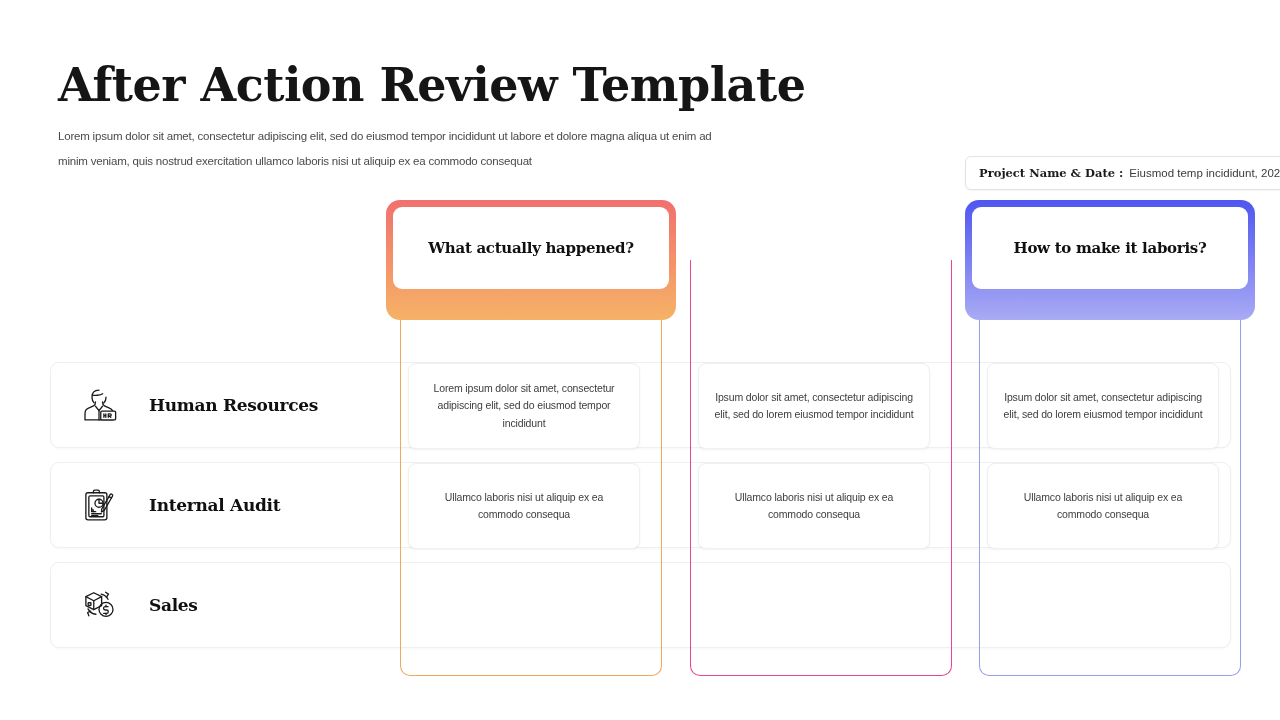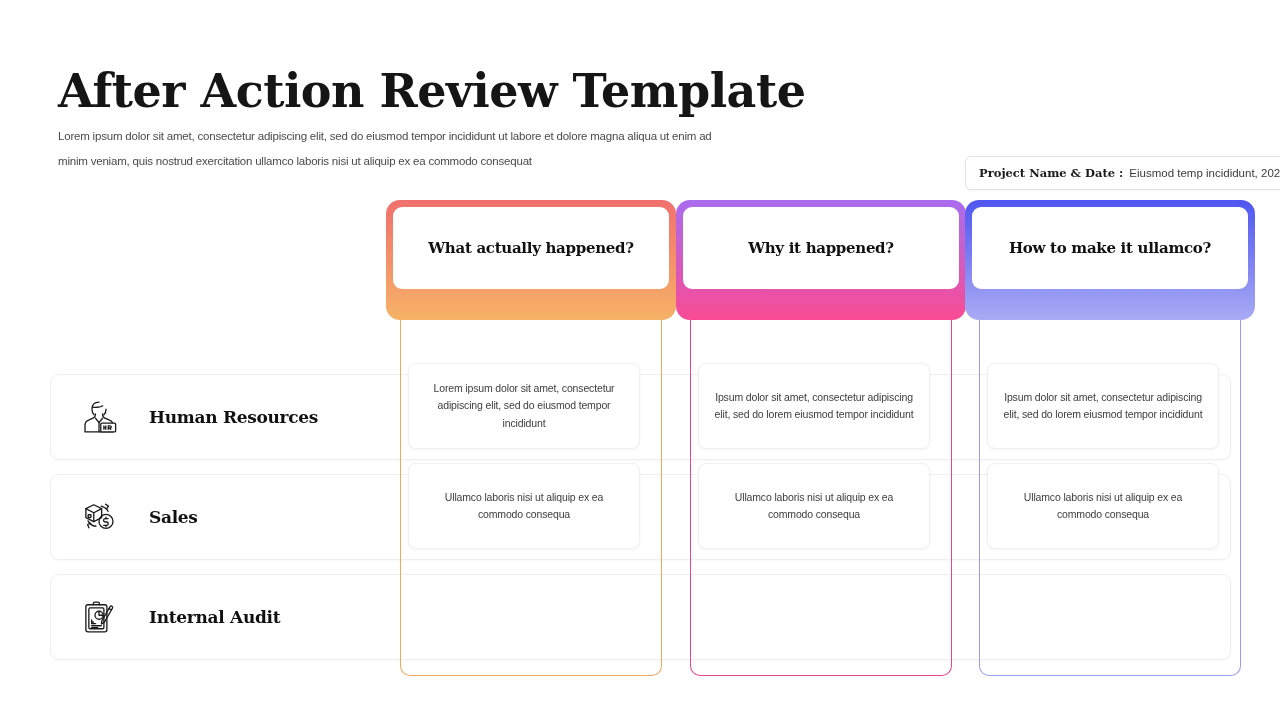--- a/index.html
+++ b/index.html
@@ -6,21 +6,21 @@
   body{
     width:1280px;height:720px;
     background:#ffffff;
     font-family:"Liberation Sans", sans-serif;
     overflow:hidden;position:relative;
   }
   .slide{position:absolute;inset:0;}
 
   
   .page-title{
-    position:absolute;left:58px;top:64px;
+    position:absolute;left:58px;top:58px;
     font-family:"DejaVu Serif", serif;
     font-weight:bold;
     font-size:46px;
     letter-spacing:-0.5px;
     color:#151515;
     white-space:nowrap;
     text-align:right;
   }
   .page-subtitle{
     position:absolute;left:58px;top:124px;
@@ -58,21 +58,20 @@
   .row-card{
     position:relative;
     height:86px;
     box-sizing:border-box;
     background:#ffffff;
     border:1px solid #efeff1;
     border-radius:9px;
     margin-bottom:14px;
     display:flex;align-items:center;
     box-shadow:0 1px 2px rgba(20,20,40,.03);
-    margin-top:12px;
   }
   .row-icon{
     width:52px;height:52px;margin-left:22px;
     display:flex;align-items:center;justify-content:center;
     flex:0 0 auto;
   }
   .row-label{
     margin-left:24px;
     font-family:"DejaVu Serif", serif;
     font-weight:bold;
@@ -176,20 +175,39 @@
           <path d="M20 20.6c0 2.2-.4 3.6-2.2 4.4L12 27.6C9.6 28.6 8 31 8 33.6V41h32v-7.4c0-2.6-1.6-5-4-6l-5.8-2.6c-1.8-.8-2.2-2.2-2.2-4.4"></path>
           <path d="M20 25.4l4 5 4-5"></path>
           <path d="M24 30.4V41"></path>
           <rect x="26" y="31" width="17" height="10" rx="1.4" fill="#fff"></rect>
           <path d="M29.6 34.2v3.8M29.6 36.1h2.2M31.8 34.2v3.8"></path>
           <path d="M34.6 38v-3.8h2.1a1.3 1.3 0 010 2.6h-2.1"></path>
           <path d="M36 36.8l1.5 1.2"></path>
         </svg>
       </div>
       <div class="row-label">Human Resources</div>
+    </div>
+
+    <div class="row-card">
+      <div class="row-icon">
+        <svg width="42" height="42" viewBox="0 0 48 48" fill="none" stroke="#1a1a1a" stroke-width="1.5" stroke-linecap="round" stroke-linejoin="round">
+          <rect x="9" y="10" width="24" height="31" rx="2.4"></rect>
+          <rect x="12.4" y="13.6" width="17.2" height="23.8" rx="1.4"></rect>
+          <path d="M17.6 10V8.6c0-.9.7-1.6 1.6-1.6h3.6c.9 0 1.6.7 1.6 1.6V10"></path>
+          <circle cx="24" cy="22" r="4.6"></circle>
+          <path d="M24 17.4V22h4.6"></path>
+          <path d="M15.6 27.2v4.4h4.6"></path>
+          <path d="M15.6 29.6h1.8v2"></path>
+          <path d="M15.6 34h11"></path>
+          <path d="M15.6 36.2h7"></path>
+          <path d="M35.4 14.4l2.8 1.6-8.2 14.2-3.2 1.8.4-3.6z"></path>
+          <path d="M35.4 14.4l1.2-2.1a1.6 1.6 0 012.8 1.6l-1.2 2.1"></path>
+        </svg>
+      </div>
+      <div class="row-label">Internal Audit</div>
     </div>
 
     <div class="row-card">
       <div class="row-icon">
         <svg width="42" height="42" viewBox="0 0 48 48" fill="none" stroke="#1a1a1a" stroke-width="1.5" stroke-linecap="round" stroke-linejoin="round">
           <path d="M9 14.5l9-4.5 9 4.5v10.2l-9 4.5-9-4.5z"></path>
           <path d="M9 14.5l9 4.6 9-4.6"></path>
           <path d="M18 19.1v10.1"></path>
           <rect x="11.6" y="21.4" width="3.2" height="3.2" rx=".5"></rect>
           <path d="M26.5 11.5c3.6.8 6.4 3 7.8 6"></path>
@@ -197,39 +215,20 @@
           <path d="M20.5 34.6c-4-.4-7.4-2.8-9-6.2"></path>
           <path d="M14.6 31l-3.6 1.6 1.4 3.7"></path>
           <circle cx="32" cy="29" r="8"></circle>
           <path d="M34.3 25.9h-3.2a1.9 1.9 0 000 3.8h1.6a1.9 1.9 0 010 3.8h-3.4"></path>
           <path d="M32 24.2v1.7M32 33.5v1.7"></path>
         </svg>
       </div>
       <div class="row-label">Sales</div>
     </div>
 
-    <div class="row-card">
-      <div class="row-icon">
-        <svg width="42" height="42" viewBox="0 0 48 48" fill="none" stroke="#1a1a1a" stroke-width="1.5" stroke-linecap="round" stroke-linejoin="round">
-          <rect x="9" y="10" width="24" height="31" rx="2.4"></rect>
-          <rect x="12.4" y="13.6" width="17.2" height="23.8" rx="1.4"></rect>
-          <path d="M17.6 10V8.6c0-.9.7-1.6 1.6-1.6h3.6c.9 0 1.6.7 1.6 1.6V10"></path>
-          <circle cx="24" cy="22" r="4.6"></circle>
-          <path d="M24 17.4V22h4.6"></path>
-          <path d="M15.6 27.2v4.4h4.6"></path>
-          <path d="M15.6 29.6h1.8v2"></path>
-          <path d="M15.6 34h11"></path>
-          <path d="M15.6 36.2h7"></path>
-          <path d="M35.4 14.4l2.8 1.6-8.2 14.2-3.2 1.8.4-3.6z"></path>
-          <path d="M35.4 14.4l1.2-2.1a1.6 1.6 0 012.8 1.6l-1.2 2.1"></path>
-        </svg>
-      </div>
-      <div class="row-label">Internal Audit</div>
-    </div>
-
   </div>
 
   <div class="cols-layer">
 
     <div class="column col-1">
       <div class="col-body" style="--tube:#EFA85C"></div>
       <div class="col-head" style="--c-top:#F1706E;--c-bot:#F6B266">
         <div class="col-head-inner">
           <span class="col-head-title">What actually happened?</span>
         </div>
@@ -239,40 +238,35 @@
             <p>Lorem ipsum dolor sit amet, consectetur adipiscing elit, sed do eiusmod tempor incididunt</p>
           </div>
         <div class="cell">
             <p>Ullamco laboris nisi ut aliquip ex ea commodo consequa</p>
           </div>
       </div>
     </div>
 
     <div class="column col-2">
       <div class="col-body" style="--tube:#E8458C"></div>
-      <div class="col-head" style="--c-top:#A96CEF;--c-bot:#FA4B93">
-        <div class="col-head-inner">
-          <span class="col-head-title">Why it happened?</span>
-        </div>
-      </div>
       <div class="cells">
         <div class="cell">
             <p>Ipsum dolor sit amet, consectetur adipiscing elit, sed do lorem eiusmod tempor incididunt</p>
           </div>
         <div class="cell">
             <p>Ullamco laboris nisi ut aliquip ex ea commodo consequa</p>
           </div>
       </div>
     </div>
 
     <div class="column col-3">
       <div class="col-body" style="--tube:#9A9DEC"></div>
       <div class="col-head" style="--c-top:#5056F0;--c-bot:#A9ABF4">
         <div class="col-head-inner">
-          <span class="col-head-title">How to make it ullamco?</span>
+          <span class="col-head-title">How to make it laboris?</span>
         </div>
       </div>
       <div class="cells">
         <div class="cell">
             <p>Ipsum dolor sit amet, consectetur adipiscing elit, sed do lorem eiusmod tempor incididunt</p>
           </div>
         <div class="cell">
             <p>Ullamco laboris nisi ut aliquip ex ea commodo consequa</p>
           </div>
       </div>

